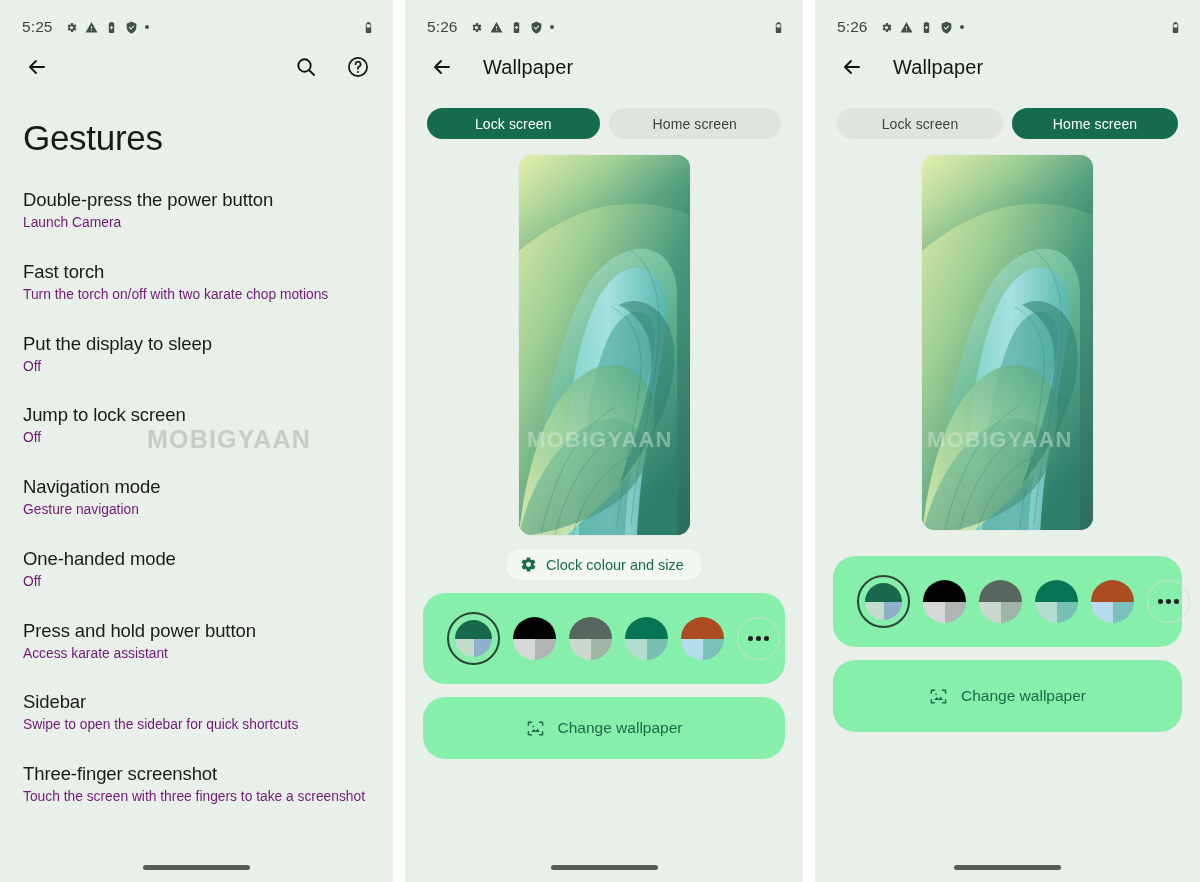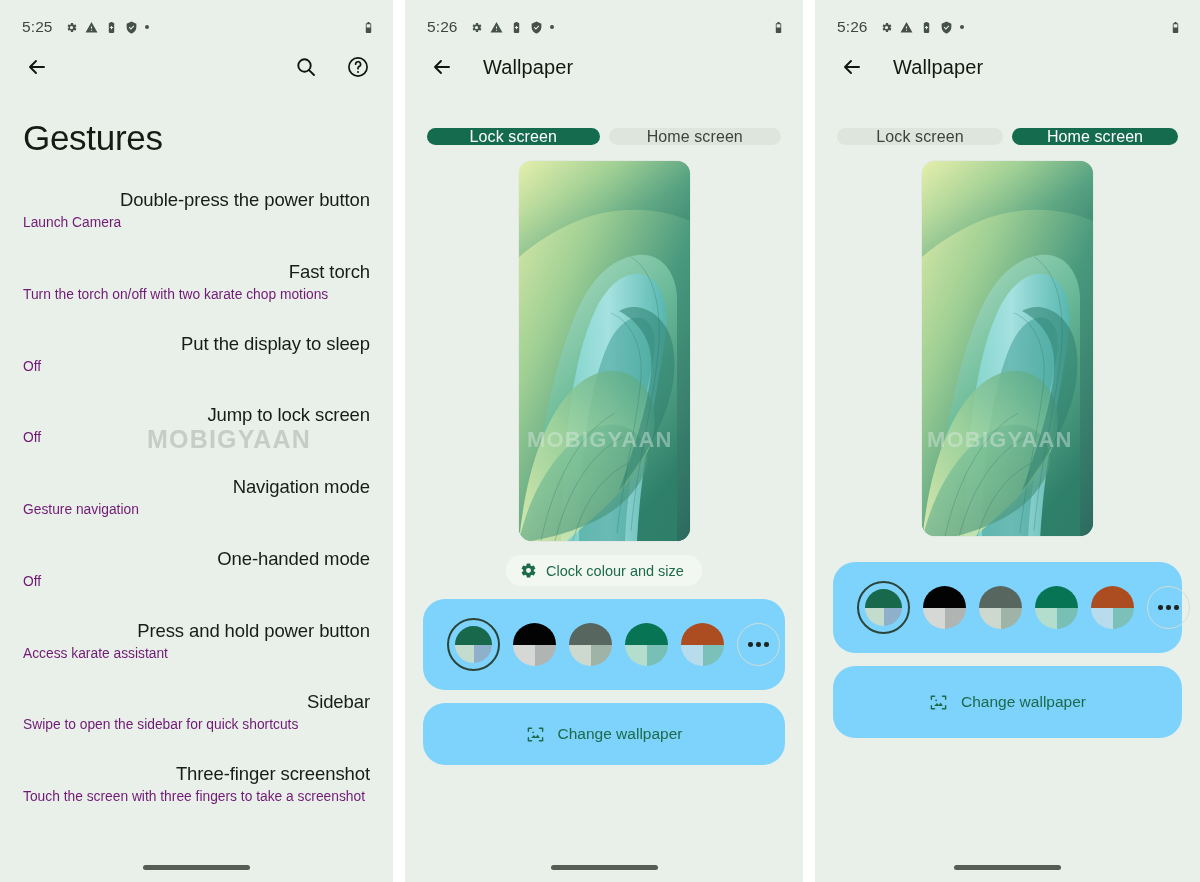--- a/index.html
+++ b/index.html
@@ -67,38 +67,37 @@
   .page-title {
     font-size: 35px; font-weight: 400;
     color: #141d14; letter-spacing: -.3px;
     margin: 22px 0 0 23px;
   }
   .settings-list { margin-top: 30px; }
   .settings-item { padding: 0 23px; margin-bottom: 27px; }
   .si-title {
     font-size: 18.5px; color: #181d17; letter-spacing: -.1px;
     line-height: 1.25;
-    text-align: right;
   }
   .si-sub {
     font-size: 13.8px; color: #701a75; margin-top: 3px;
     line-height: 1.35; letter-spacing: 0;
   }
 
   
   .tabs {
     display: flex; gap: 9px;
     padding: 12px 22px 0 22px;
   }
   .tab {
-    flex: 1 1 0; height: 17px;
+    flex: 1 1 0; height: 31px;
     border-radius: 16px;
     display: flex; align-items: center; justify-content: center;
-    font-size: 16px; letter-spacing: .1px;
-    background: #dde5dd; color: #3b443b; margin-top: 20px;
+    font-size: 14px; letter-spacing: .1px;
+    background: #dde5dd; color: #3b443b;
   }
   .tab.active { background: #146b4d; color: #ffffff; }
 
   
   .wall-wrap { display: flex; justify-content: center; margin-top: 16px; }
   .wallpaper {
     position: relative;
     width: 171px; height: 380px;
     border-radius: 13px;
     overflow: hidden;
@@ -115,21 +114,21 @@
     background: #f2f7f1;
     border-radius: 16px;
     display: inline-flex; align-items: center; gap: 9px;
     padding: 0 18px 0 14px;
     color: #1d6a4b; font-size: 14.5px;
   }
   .chip svg { width: 17px; height: 17px; display: block; }
 
   
   .card {
-    background: #7dd3fc;
+    background: #86efac;
     border-radius: 22px;
     margin: 13px 18px 0 18px;
   }
   .swatch-row {
     display: flex; align-items: center;
     gap: 13px;
     padding: 19px 0 19px 24px;
   }
   .sw {
     position: relative;

